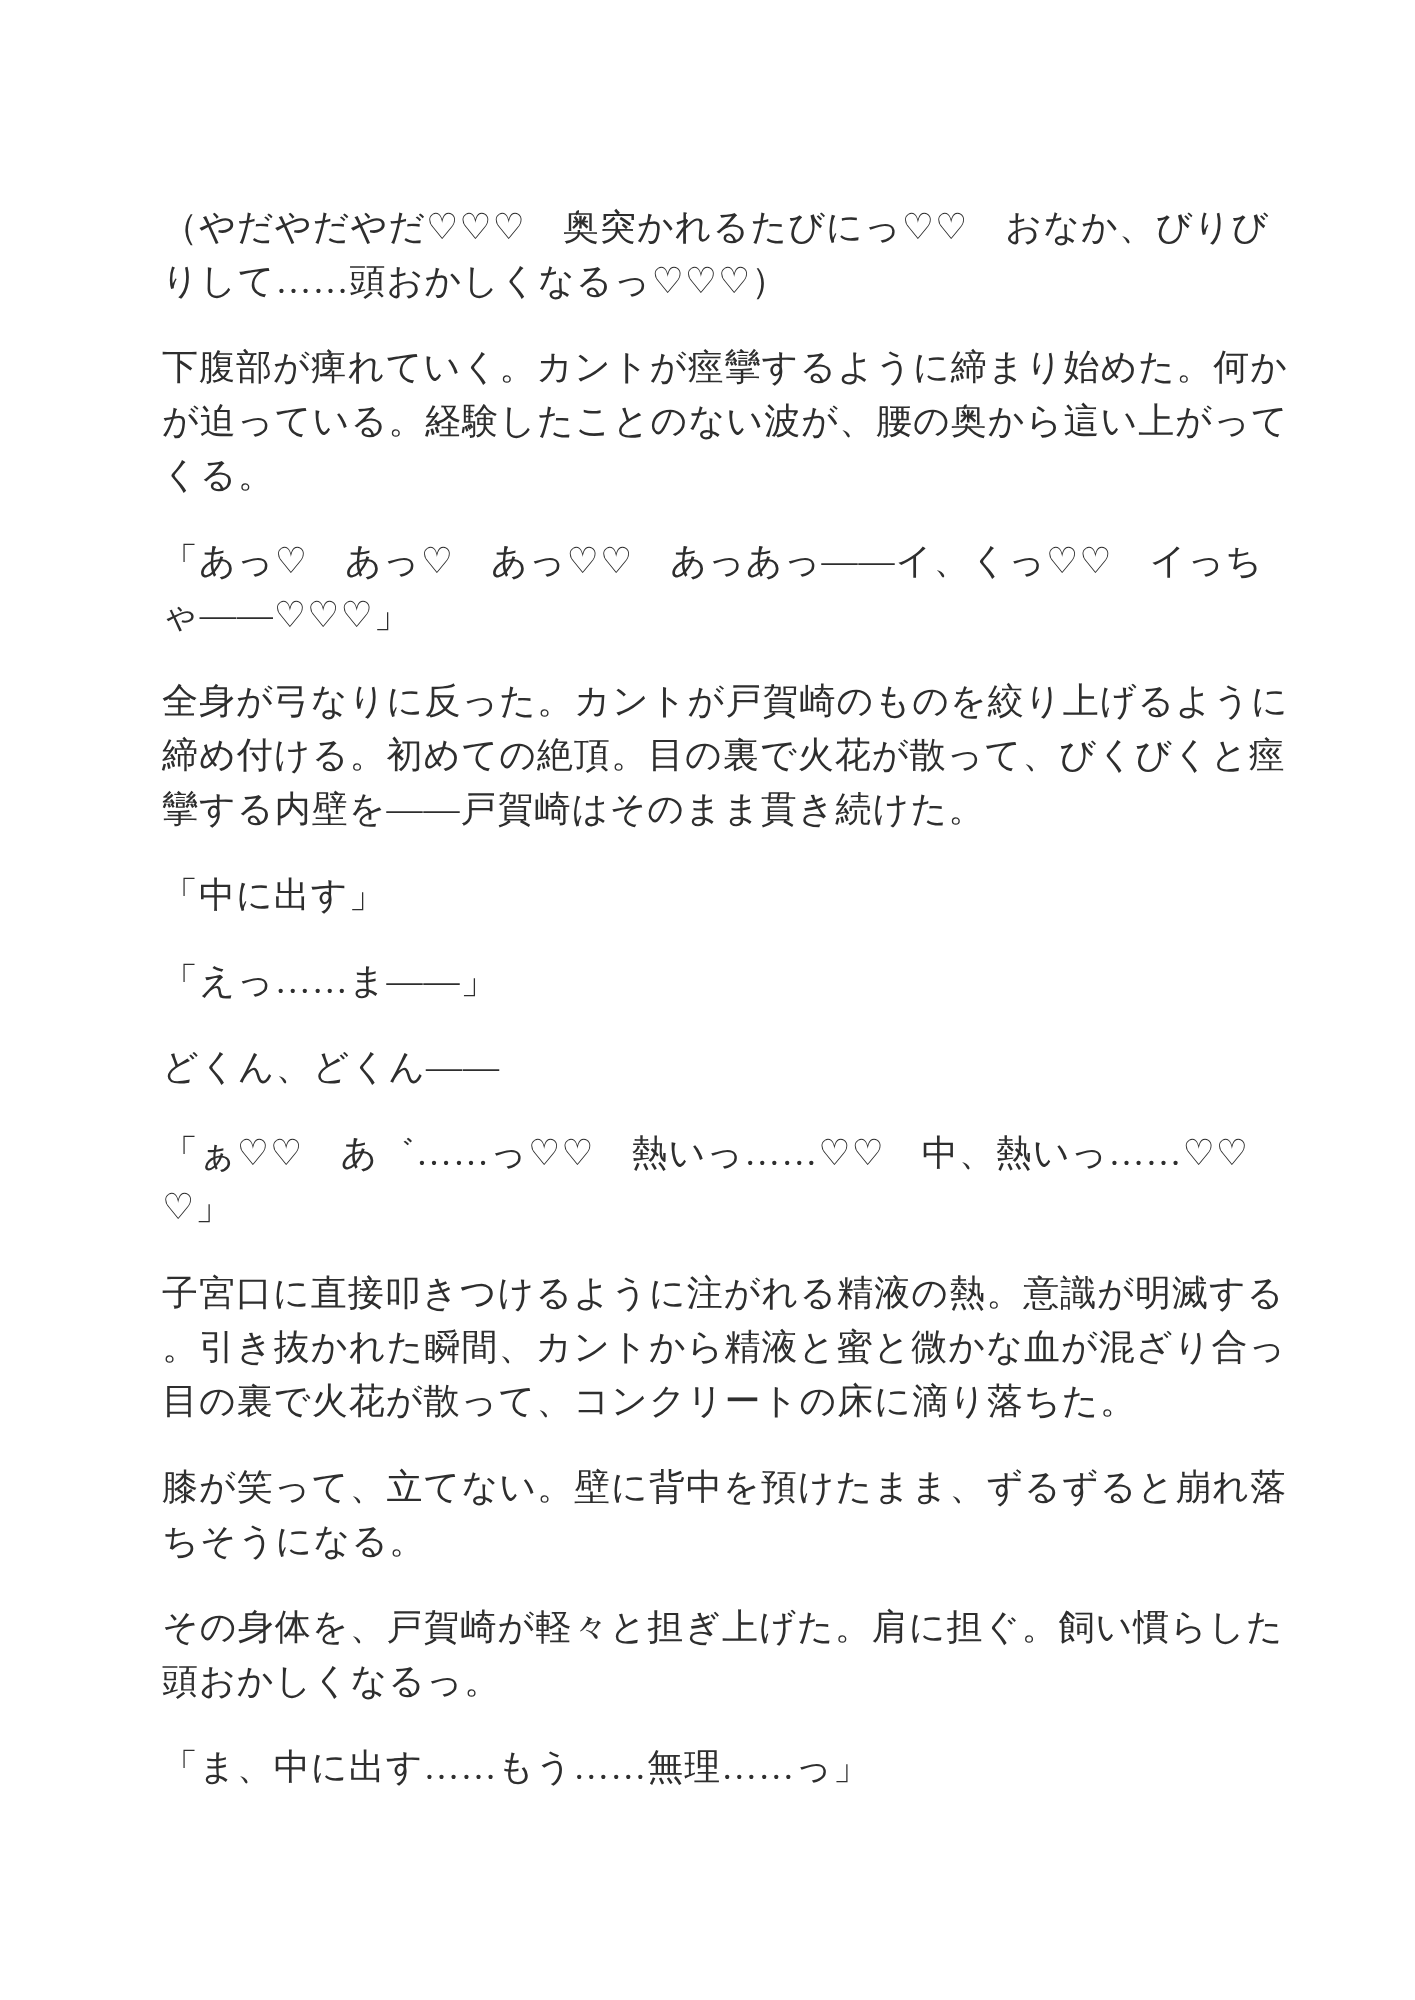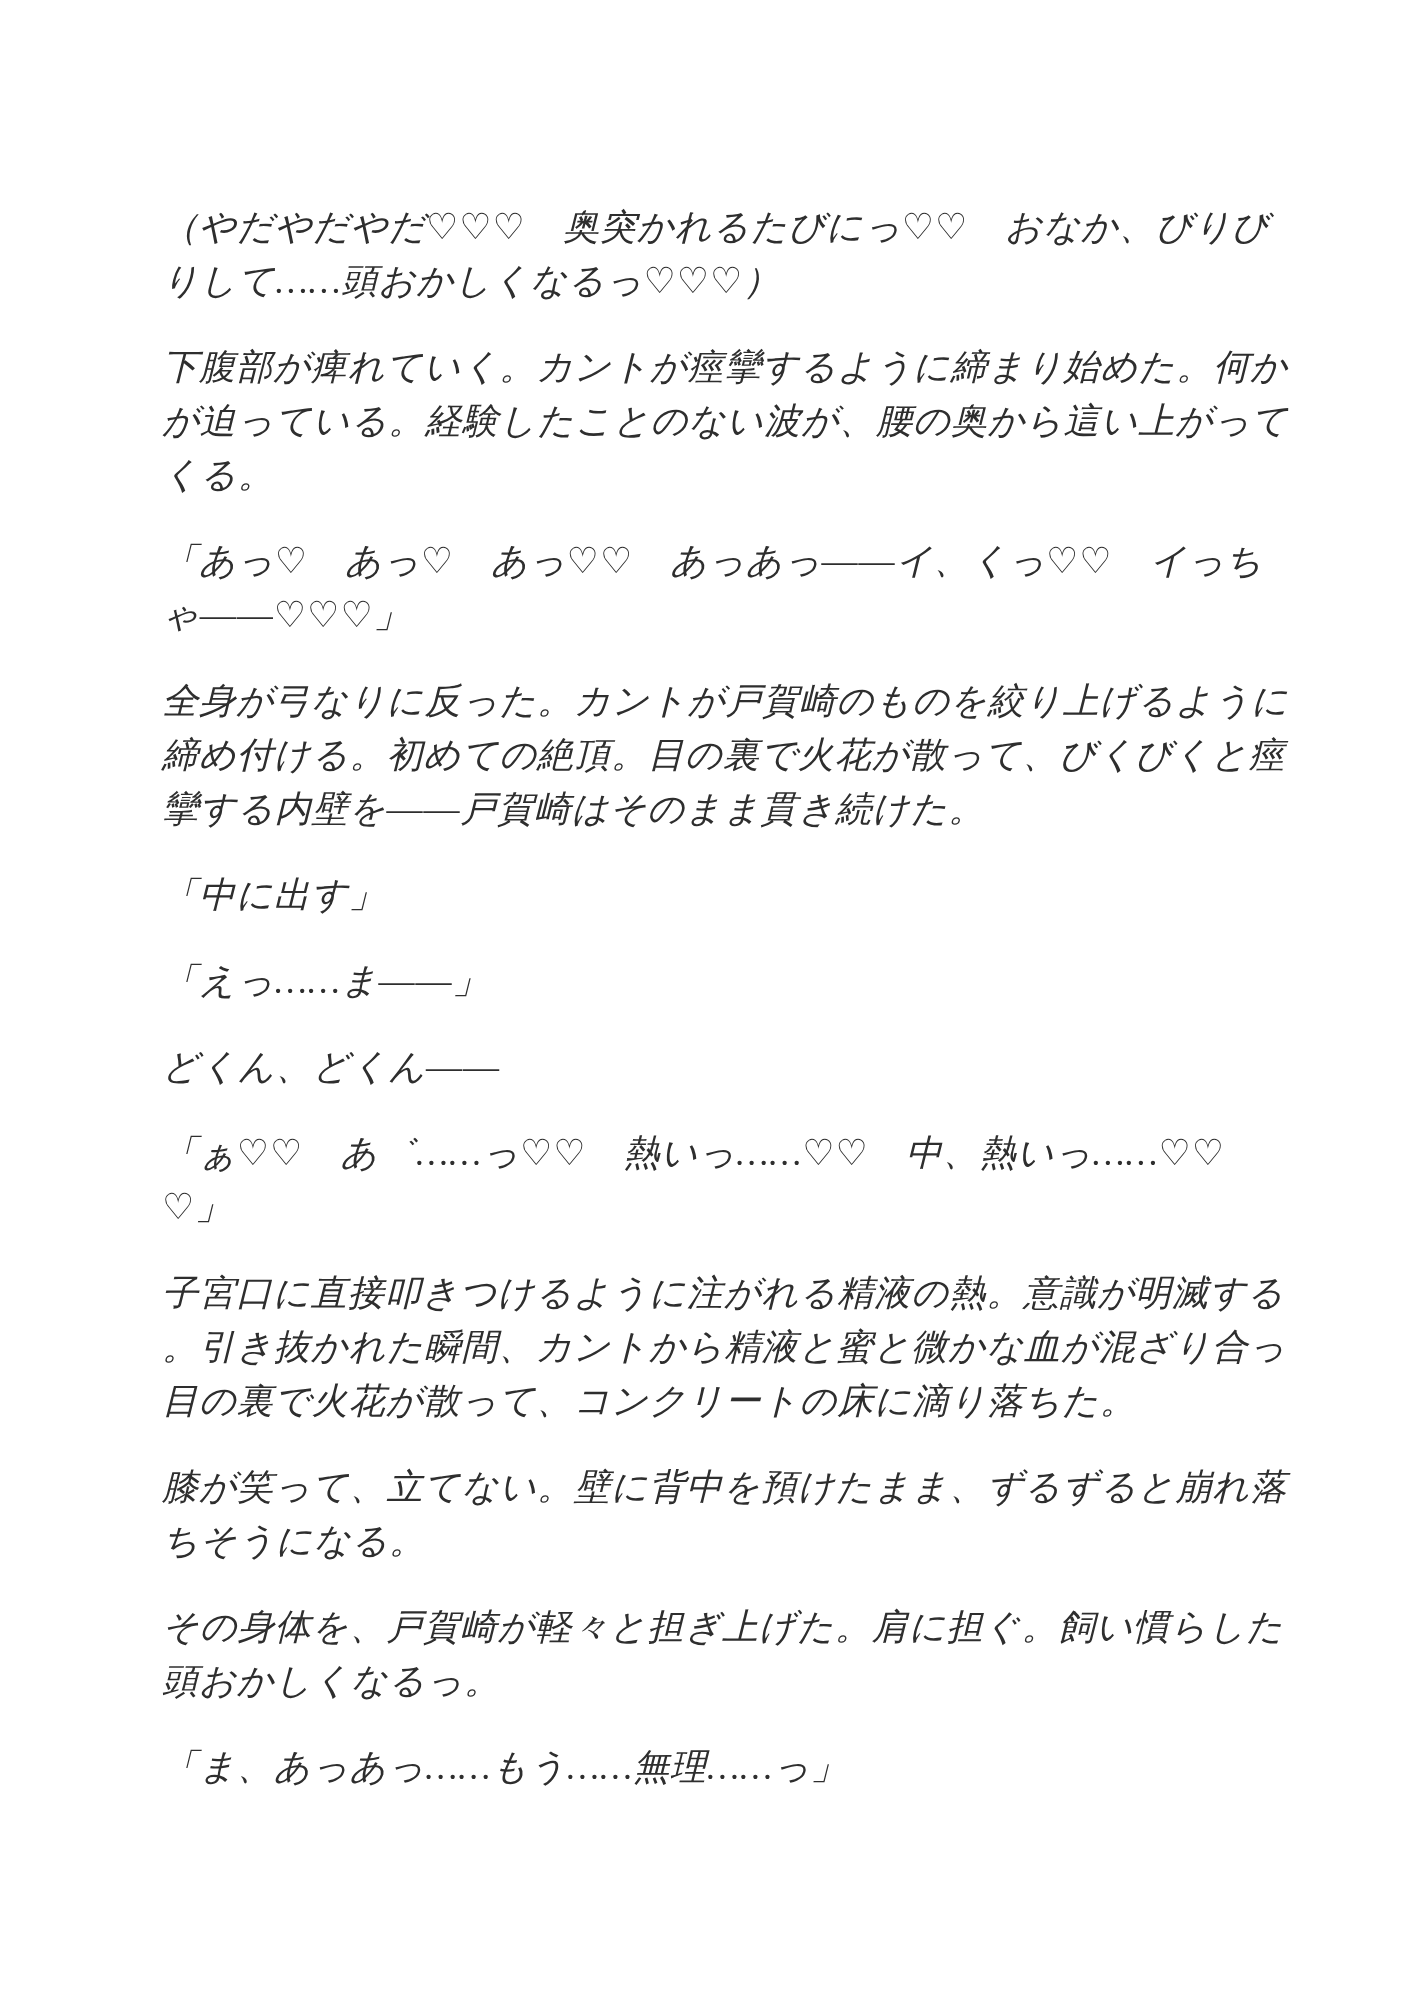--- a/index.html
+++ b/index.html
@@ -18,21 +18,20 @@
     position: absolute;
     left: 162px;
     top: 200px;
     width: 1118px;
     font-family: "Liberation Serif", "DejaVu Serif", serif;
     font-size: 36px;
     line-height: 54px;
     letter-spacing: 1px;
     color: #2e2e2e;
     font-weight: 400;
-    font-style: italic;
   }
   .doc p {
     margin: 0 0 32px 0;
     padding: 0;
   }
   .doc .line {
     display: block;
     white-space: pre; 
   }
 </style>
@@ -79,16 +78,16 @@
       </p>
       <p>
         <span class="line">膝が笑って、立てない。壁に背中を預けたまま、ずるずると崩れ落</span>
         <span class="line">ちそうになる。</span>
       </p>
       <p>
         <span class="line">その身体を、戸賀崎が軽々と担ぎ上げた。肩に担ぐ。飼い慣らした</span>
         <span class="line">頭おかしくなるっ。</span>
       </p>
       <p>
-        <span class="line">「ま、あっあっ……もう……無理……っ」</span>
+        <span class="line">「ま、中に出す……もう……無理……っ」</span>
       </p>
     </main>
 </div>
 
 </body></html>

